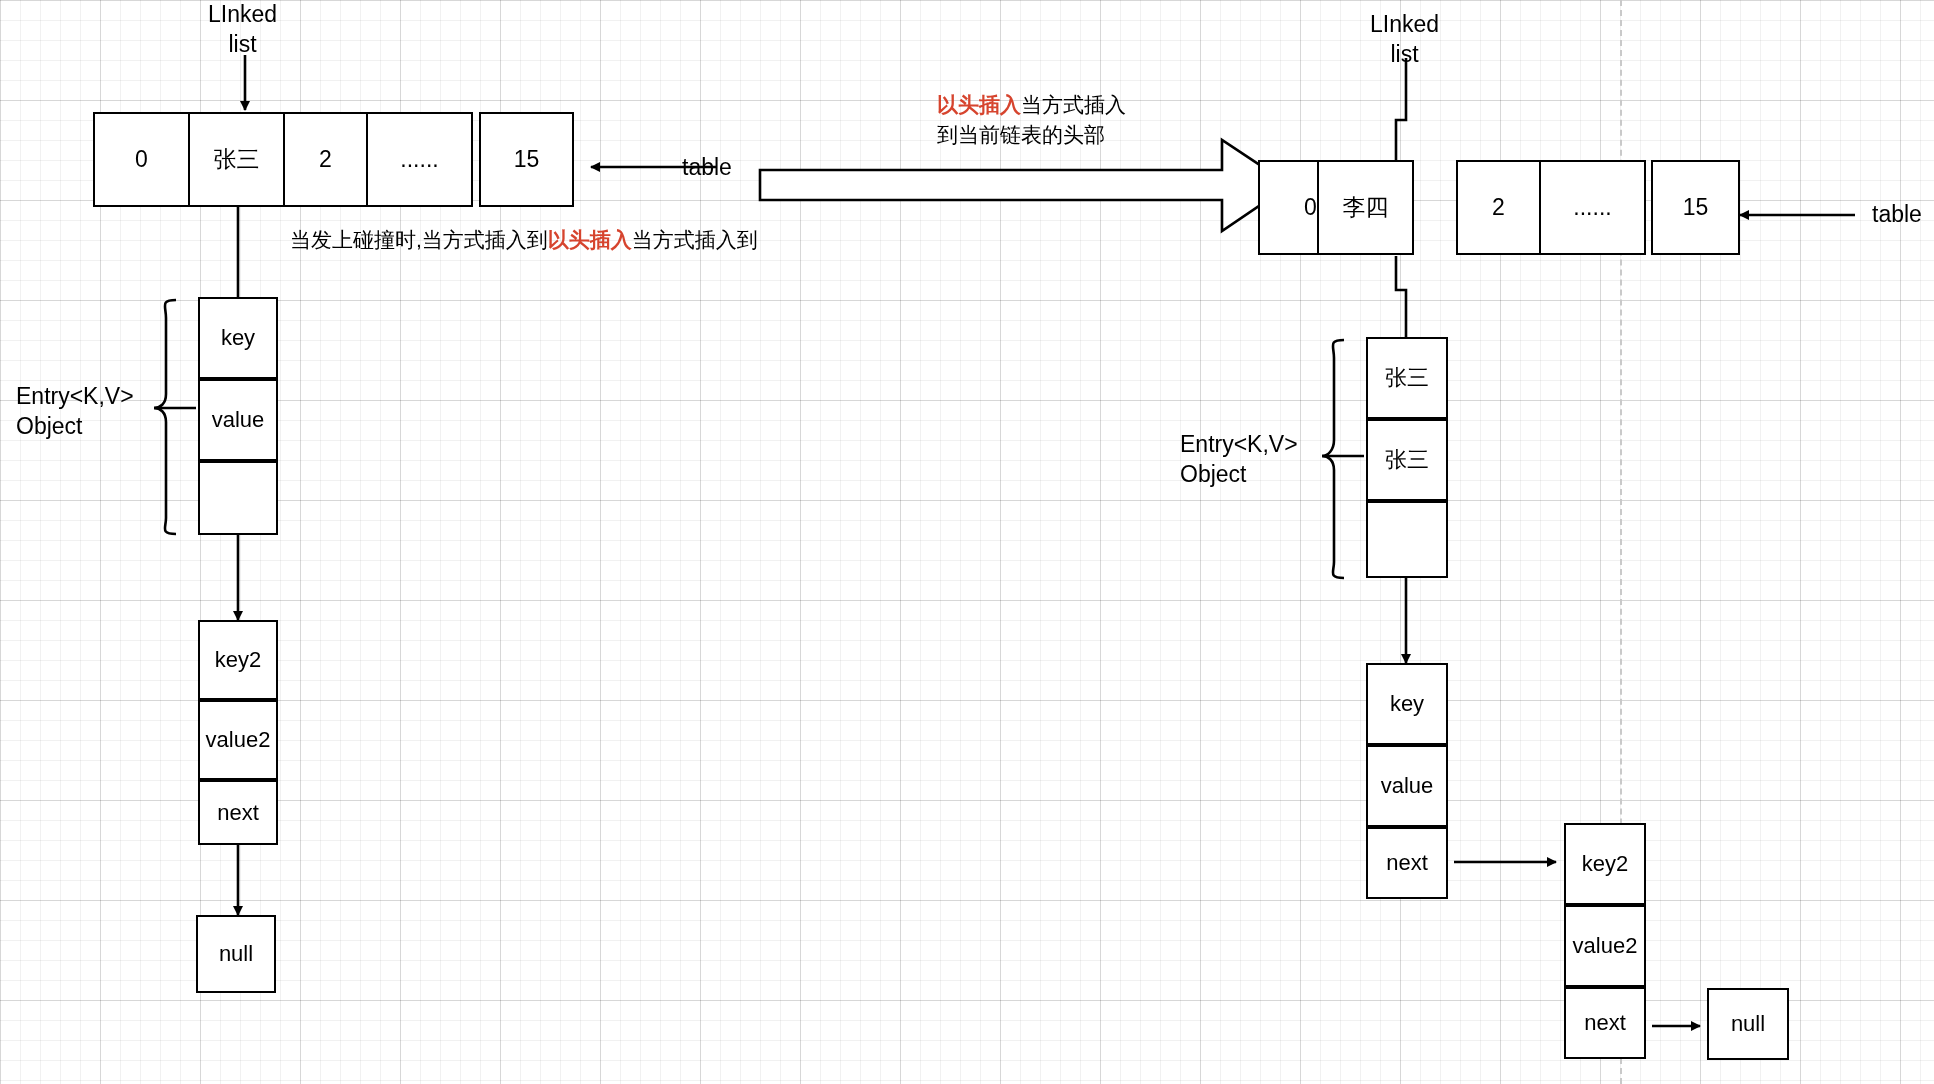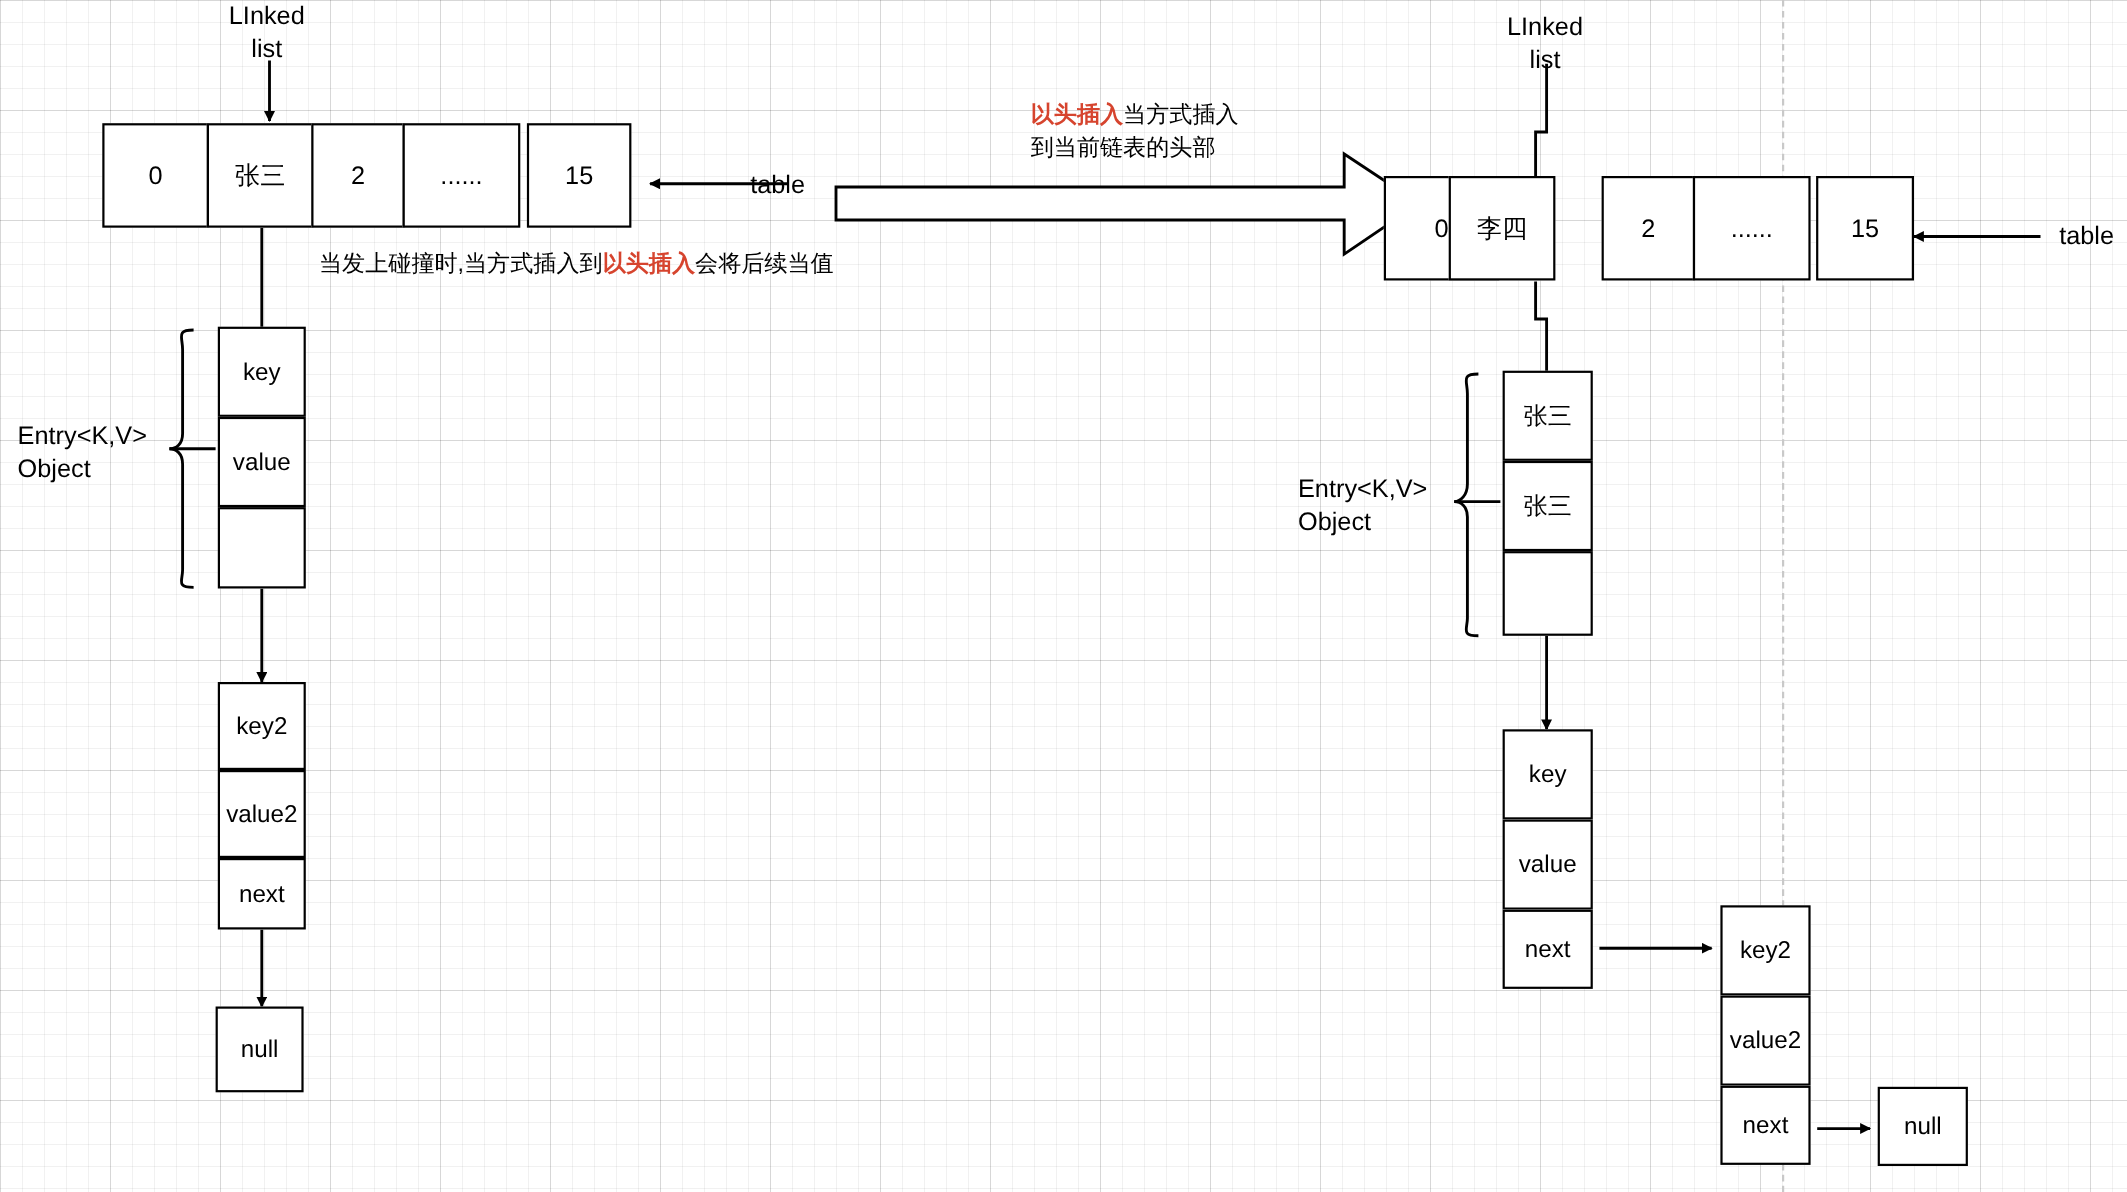--- a/index.html
+++ b/index.html
@@ -104,21 +104,21 @@
 
   <div class="cell arrcell" style="left:93px;top:112px;width:97px;height:95px;">0</div>
   <div class="cell arrcell" style="left:188px;top:112px;width:97px;height:95px;">张三</div>
   <div class="cell arrcell" style="left:283px;top:112px;width:85px;height:95px;">2</div>
   <div class="cell arrcell" style="left:366px;top:112px;width:107px;height:95px;">......</div>
   <div class="cell arrcell" style="left:479px;top:112px;width:95px;height:95px;">15</div>
 
   <div class="label" style="left:682px;top:153px;">table</div>
 
   <div class="note" style="left:290px;top:225px;">
-    <div><span>当发上碰撞时,当方式插入到</span><span class="hl">以头插入</span><span>会将后续当值</span></div>
+    <div><span>当发上碰撞时,当方式插入到</span><span class="hl">以头插入</span><span>当方式插入到</span></div>
   </div>
 
   <div class="label" style="left:16px;top:382px;">Entry&lt;K,V&gt;
 Object</div>
 
   <div class="cell" style="left:198px;top:297px;width:80px;height:82px;">key</div>
   <div class="cell" style="left:198px;top:379px;width:80px;height:82px;">value</div>
   <div class="cell" style="left:198px;top:461px;width:80px;height:74px;"></div>
 
   <div class="cell" style="left:198px;top:620px;width:80px;height:80px;">key2</div>

